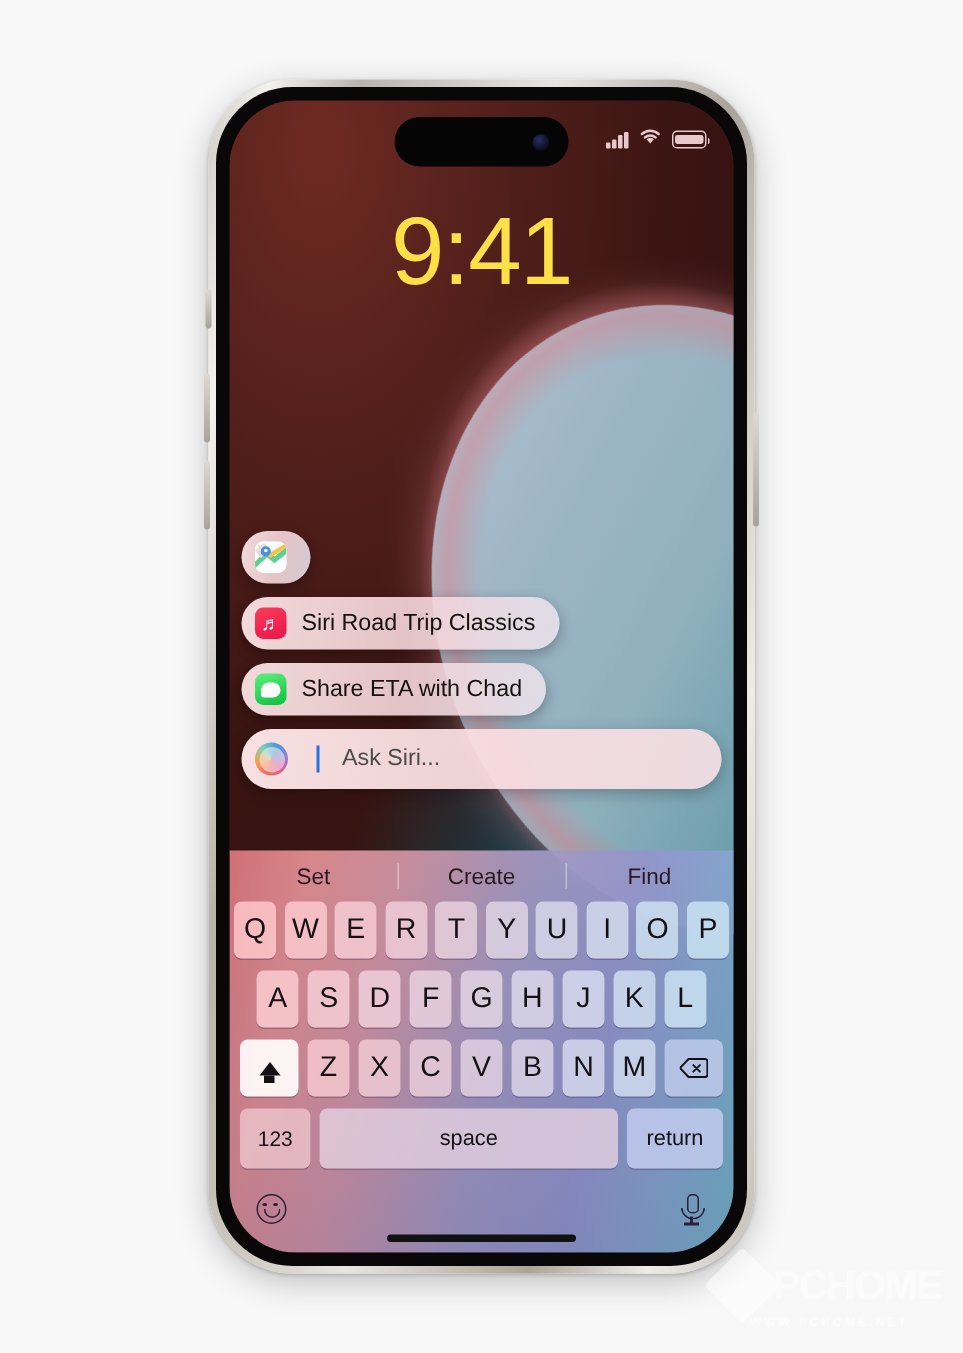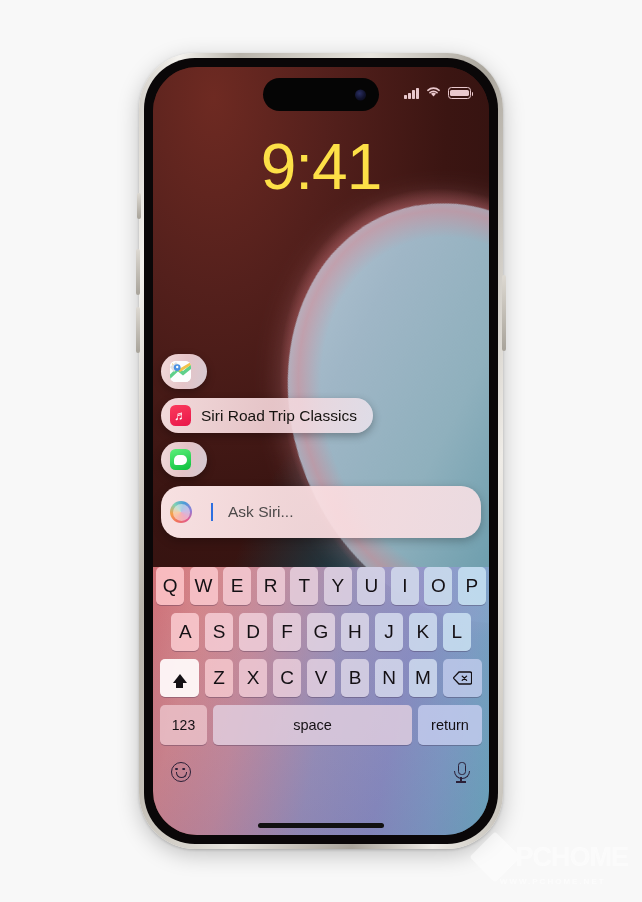--- a/index.html
+++ b/index.html
@@ -111,21 +111,21 @@
   .chip-label { font-size:15.5px; color:#15120f; white-space:nowrap; }
   .appicon { width:21px; height:21px; border-radius:5.5px; flex:0 0 auto; position:relative; overflow:hidden; }
   .ic-maps { background:#fdfdfd; }
   .ic-music{ background:linear-gradient(160deg,#fb3b5c,#e8164a); display:flex;align-items:center;justify-content:center;
              color:#fff; font-size:13px; line-height:1; }
   .ic-msg  { background:linear-gradient(160deg,#5df07a,#0bbf3d); display:flex;align-items:center;justify-content:center; }
   .ic-msg span{ width:13px;height:10px;background:#fff;border-radius:5px 5px 5px 2px; display:block; }
 
   #siri-input {
     display:flex; align-items:center; gap:19px;
-    height:52px; margin:1px 8px 0 8px; padding:0 12px 0 9px;
+    height:40px; margin:1px 8px 0 8px; padding:0 12px 0 9px;
     border-radius:20px;
     background:linear-gradient(100deg, rgba(255,233,234,.96), rgba(250,221,224,.93) 55%, rgba(244,223,228,.92));
     box-shadow:0 3px 10px rgba(0,0,0,.26);
   }
   .siri-orb {
     width:22px; height:22px; border-radius:50%; flex:0 0 auto;
     background:conic-gradient(from 200deg,#f0705f,#f5a04b,#7fd1b6,#4a9bd8,#8f7ed8,#e05a8e,#f0705f);
     position:relative;
   }
   .siri-orb::after{ content:""; position:absolute; left:2.5px; top:2.5px; right:2.5px; bottom:2.5px;
@@ -257,34 +257,40 @@
 
           <div class="chip">
             <span class="appicon ic-music">♬</span>
             <span class="chip-label">Siri Road Trip Classics</span>
           </div>
 
           <div class="chip">
             <span class="appicon ic-msg">
                 <span></span>
               </span>
+            <span class="chip-label">Share ETA with Chad</span>
           </div>
 
           <div id="siri-input">
             <span class="siri-orb"></span>
             <span id="caret"></span>
             <span id="siri-ph">Ask Siri...</span>
           </div>
         </div>
 
         <div id="keyboard">
           <div id="kb-bg"></div>
           <div id="kb-veil"></div>
 
           <div id="kb-inner">
+            <div id="predict">
+              <span class="pred">Set</span>
+              <span class="pred">Create</span>
+              <span class="pred">Find</span>
+            </div>
 
             <div class="krow r1">
               <span class="key" style="background:rgba(255,200,204,.84)">Q</span>
               <span class="key" style="background:rgba(252,201,207,.84)">W</span>
               <span class="key" style="background:rgba(246,204,212,.84)">E</span>
               <span class="key" style="background:rgba(239,206,217,.84)">R</span>
               <span class="key" style="background:rgba(231,209,222,.84)">T</span>
               <span class="key" style="background:rgba(224,212,228,.84)">Y</span>
               <span class="key" style="background:rgba(217,216,233,.84)">U</span>
               <span class="key" style="background:rgba(212,220,237,.84)">I</span>

